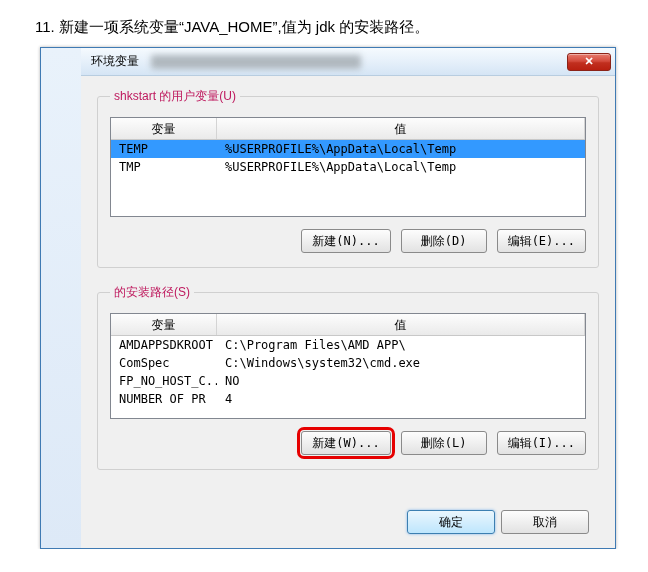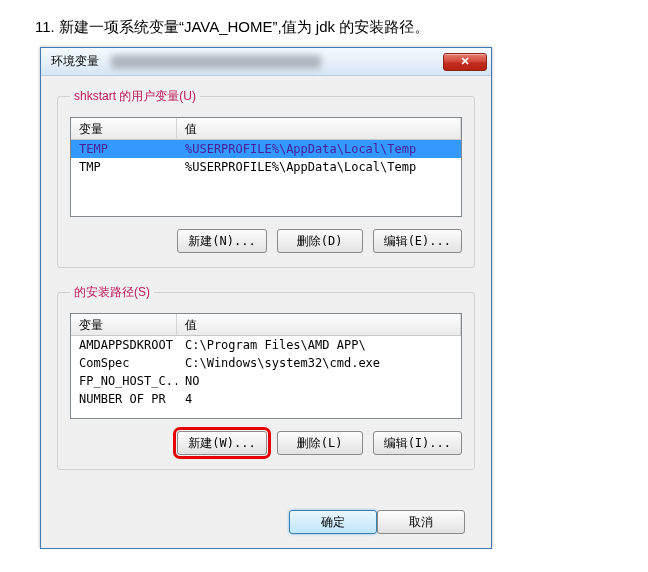--- a/index.html
+++ b/index.html
@@ -1,23 +1,24 @@
 <!DOCTYPE html>
 <html><head>
   <meta charset="utf-8">
   <style>
     * { box-sizing: border-box; margin: 0; padding: 0; }
     body { font-family: "Microsoft YaHei", SimSun, Arial, sans-serif; font-size: 13px; background: #fff; }
     .instruction { padding: 18px 35px 10px; font-size: 15px; border-radius: 8px; }
     .window {
       margin-left: 40px;
-      width: 452px;
+      width: 576px;
       border: 1px solid #3f7ab3;
       background: linear-gradient(to bottom, #e9f2fb 0%, #dde9f7 100%);
       box-shadow: 0 0 3px rgba(0,0,0,0.3);
+      padding-left: 40px;
     }
     .titlebar {
       height: 28px;
       background: linear-gradient(to bottom, #f5fafe 0%, #e6f0fa 50%, #d5e5f5 100%);
       border-bottom: 1px solid #b8cde0;
       display: flex;
       align-items: center;
       justify-content: space-between;
       padding: 0 4px 0 10px;
     }
@@ -52,51 +53,52 @@
       height: 100px;
       overflow: hidden;
     }
     .sys-table-box { height: 106px; }
     .tbl-head {
       display: flex;
       background: linear-gradient(to bottom, #fdfdfd, #eaeaea);
       border-bottom: 1px solid #c8c8c8;
       font-size: 12px;
       height: 22px;
+      text-align: center;
     }
     .tbl-head .col {
       padding: 3px 8px;
       border-right: 1px solid #d4d4d4;
     }
     .col-name { width: 106px; flex-shrink: 0; }
     .col-val { flex: 1; }
     .tbl-row {
       display: flex; font-family: SimSun, monospace; font-size: 12px;
       height: 18px;
     }
     .tbl-row .col { padding: 2px 8px; white-space: nowrap; overflow: hidden; }
-    .tbl-row.selected { background: #3399ff; color: #4c1d95; }
+    .tbl-row.selected { background: #3399ff; color: #000000; }
     .btn-row {
       display: flex; justify-content: flex-end; gap: 10px;
       margin-top: 12px;
     }
     .btn {
       min-width: 86px; height: 24px;
       background: linear-gradient(to bottom, #fdfdfd, #e2e2e2);
       border: 1px solid #8a8a8a; border-radius: 3px;
       font-size: 12px; font-family: SimSun, monospace;
       cursor: pointer;
       padding: 0 10px;
     }
     .highlight-new {
       outline: 3px solid #e60000;
       outline-offset: 1px;
     }
     .dialog-footer {
-      display: flex; justify-content: flex-end; gap: 0;
+      display: flex; justify-content: flex-end; gap: 6px;
       padding: 10px 26px 14px;
       background: #f0f0f0;
     }
     .ok-btn {
       min-width: 88px; height: 24px;
       background: linear-gradient(to bottom, #eaf6fd, #bee6fd);
       border: 1px solid #3c7fb1; border-radius: 3px;
       font-size: 12px; cursor: pointer;
       box-shadow: 0 0 3px #7eb4ea;
     }

